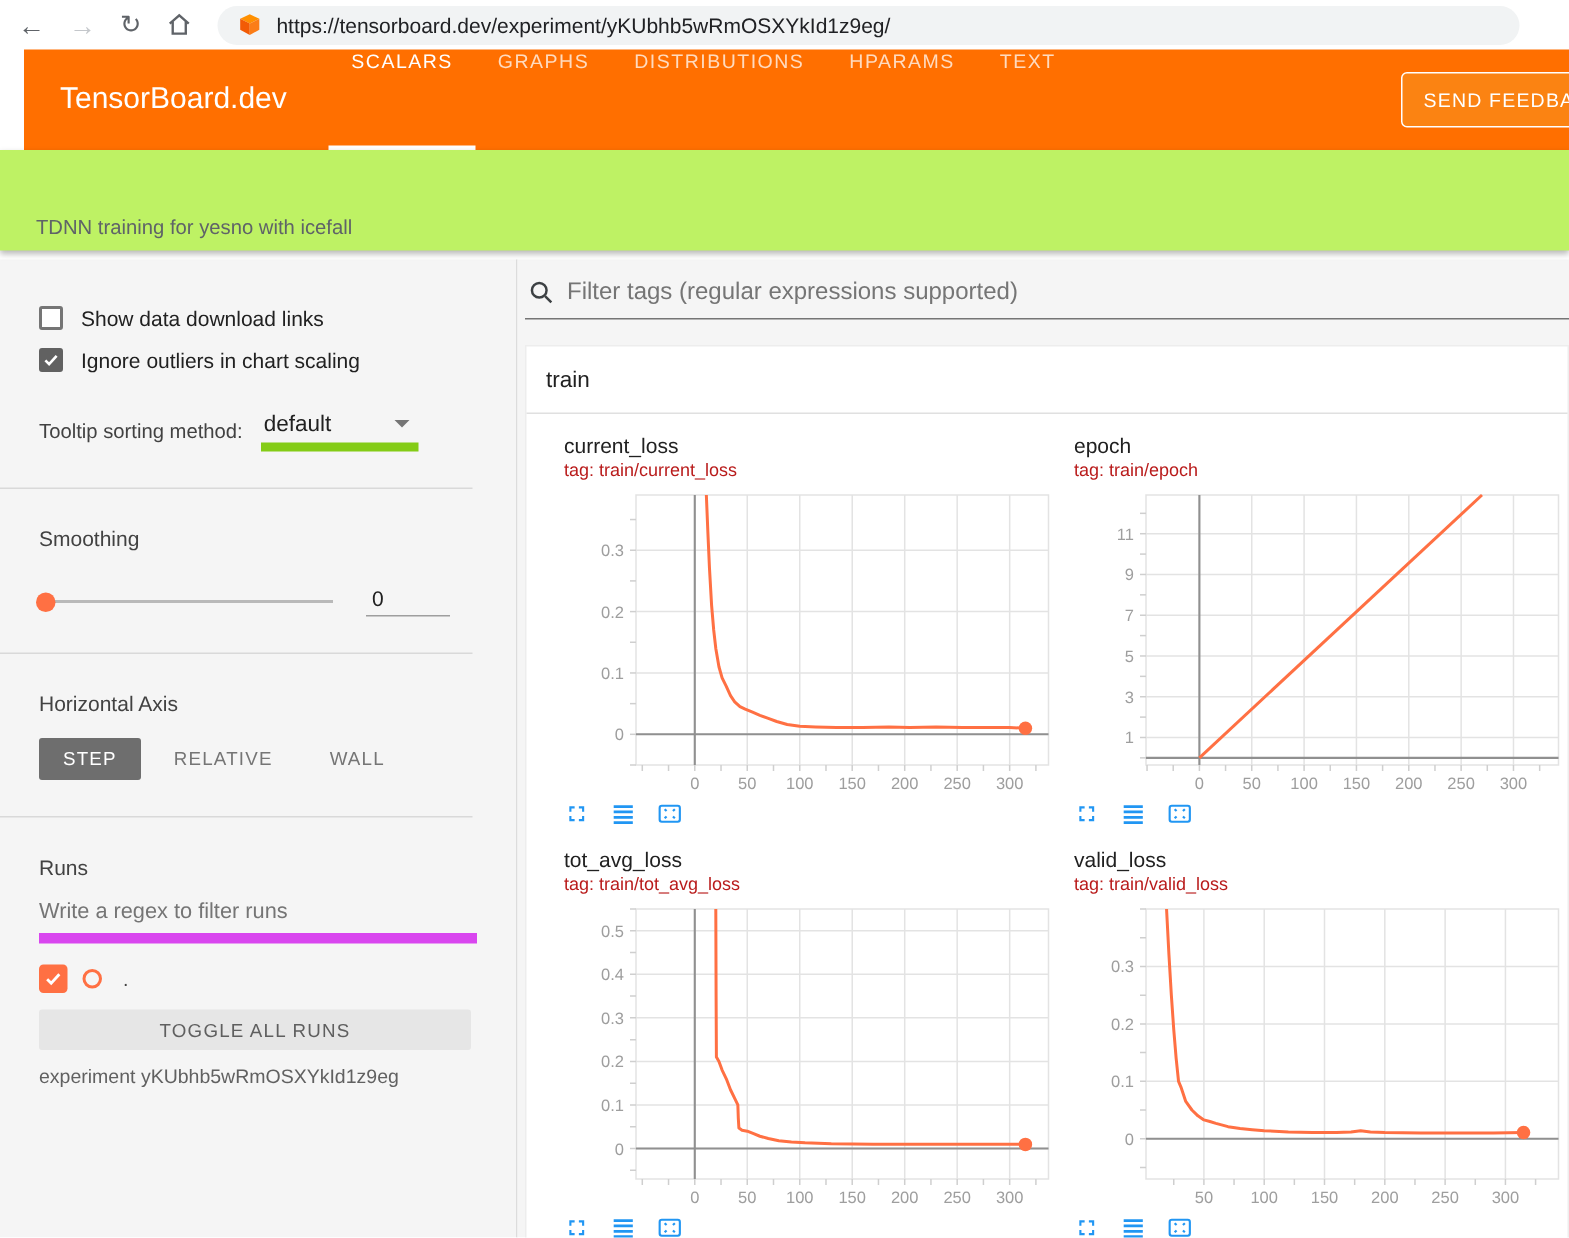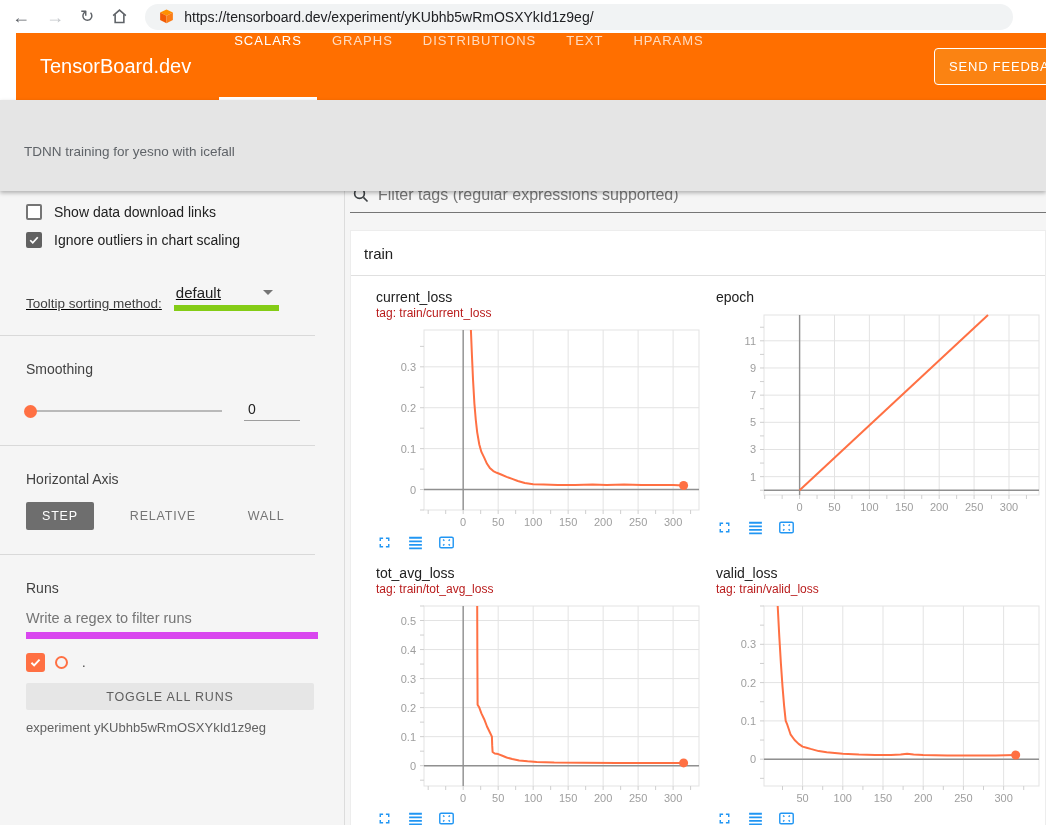--- a/index.html
+++ b/index.html
@@ -27,53 +27,53 @@
   .tab { position:relative; display:flex; align-items:flex-start; padding:0 15px; cursor:pointer;
     font-size:13px; font-weight:500; letter-spacing:1px; color:rgba(255,255,255,0.75); }
   .tab.active { color:#fff; }
   .tab.active::after { content:""; position:absolute; left:0; right:0; bottom:0; height:3px; background:#fff; }
   .feedback { position:absolute; left:918px; top:15px; height:37px; width:142px;
     background:#fb8312; border:1.5px solid #fff; border-radius:4px; color:#fff;
     font-family:inherit; font-size:13px; font-weight:500; letter-spacing:0.8px; cursor:pointer;
     white-space:nowrap; padding:0 14px; text-align:left; }
 
   
-  .expbar { position:absolute; top:100px; left:0; width:100%; height:91px; background:#e5e5e5;
+  .expbar { position:absolute; top:100px; left:0; width:100%; height:67px; background:#bef264;
     box-shadow:0 2px 4px rgba(0,0,0,0.28); z-index:3; }
   .expbar span { position:absolute; left:24px; top:44px; font-size:13.5px; color:#5f6368; }
 
   
   .content { position:absolute; top:173px; left:0; width:100%; height:652px; display:flex; }
 
   
   .sidebar { width:345px; flex:none; background:#f5f5f5; border-right:1px solid #dcdcdc; }
   .cbrow { display:flex; align-items:center; margin:0 0 0 26px; cursor:pointer; }
   .cbrow.first { margin-top:31px; }
   .cbrow + .cbrow { margin-top:12px; }
   .cb { width:16px; height:16px; border:2px solid #757575; border-radius:2px; flex:none;
     display:flex; align-items:center; justify-content:center; background:#fff; }
   .cb.checked { background:#616161; border-color:#616161; }
   .cbl { margin-left:12px; font-size:14px; color:#212121; }
-  .tooltip-row { margin:36px 0 0 26px; display:flex; align-items:flex-end;text-decoration:underline; }
+  .tooltip-row { margin:26px 0 0 26px; display:flex; align-items:center; }
   .lbl { font-size:13.5px; color:#424242; }
   .select { margin-left:12px; display:inline-flex; align-items:center; cursor:pointer;
     border-bottom:6px solid #84cc16; padding:0 4px 4px 2px; min-width:105px; }
   .select span.val { font-size:15px; color:#212121; }
   .dd-arrow { width:0; height:0; border-left:5px solid transparent; border-right:5px solid transparent;
     border-top:5px solid #757575; margin-left:42px; }
   .divider { height:1px; background:#d9d9d9; margin:24px 29px 0 0; }
   .sec-label { margin:25px 0 0 26px; font-size:14px; color:#424242; }
   .slider-row { margin:24px 0 0 26px; display:flex; align-items:center; }
   .slider { position:relative; width:196px; height:2px; background:#b9b9b9; cursor:pointer; }
   .knob { position:absolute; left:-2px; top:-5.5px; width:13px; height:13px; border-radius:50%; }
   .slider-val { margin-left:22px; width:56px; font-size:14px; color:#212121;
     border-bottom:1px solid #9e9e9e; padding:0 0 3px 4px; cursor:text; }
   .axis-btns { margin:15px 0 0 26px; display:flex; align-items:center; }
   .axis-btn { font-size:12.5px; letter-spacing:0.8px; color:#757575; padding:7px 16px;
-    border-radius:2px; cursor:pointer; margin-right:20px; }
+    border-radius:2px; cursor:pointer; margin-right:6px; }
   .axis-btn.sel { background:#6e6e6e; color:#fff; }
   .run-filter { display:block; margin:12px 0 0 26px; width:292px; border:none; outline:none;
     background:transparent; border-bottom:7px solid #d946ef; font-family:inherit;
     font-size:14.5px; color:#212121; padding:2px 0 6px 0; }
   .run-filter::placeholder { color:#757575; }
   .run-row { margin:14px 0 0 26px; display:flex; align-items:center; cursor:pointer; }
   .run-cb { width:19px; height:19px; border-radius:3px; display:flex; align-items:center;
     justify-content:center; flex:none; }
   .run-circle { width:13px; height:13px; border:2.5px solid #ff7043; border-radius:50%;
     margin-left:10px; flex:none; }
@@ -138,24 +138,24 @@
         <div class="tab active">
           <span>SCALARS</span>
         </div>
         <div class="tab">
           <span>GRAPHS</span>
         </div>
         <div class="tab">
           <span>DISTRIBUTIONS</span>
         </div>
         <div class="tab">
+          <span>HPARAMS</span>
+        </div>
+        <div class="tab">
           <span>TEXT</span>
-        </div>
-        <div class="tab">
-          <span>HPARAMS</span>
         </div>
       </nav>
     <button class="feedback">SEND FEEDBACK</button>
   </div>
 
   <div class="expbar">
     <span>TDNN training for yesno with icefall</span>
   </div>
 
   <div class="content">
@@ -309,20 +309,21 @@
         <svg viewBox="0 0 24 24" fill="none" stroke="currentColor" stroke-width="2">
                     <rect x="2.5" y="4.5" width="19" height="15" rx="2"></rect>
                     <path d="M9 9.5L7.2 7.7M15 9.5l1.8-1.8M9 14.5l-1.8 1.8M15 14.5l1.8 1.8"></path>
                   </svg>
       </span>
     </div>
   </div>
 
   <div class="chart">
     <div class="chart-title">epoch</div>
+    <div class="chart-tag">tag: train/epoch</div>
     <svg class="plot" width="330" height="206">
                 <rect x="48" y="5" width="275" height="180" fill="#fff" stroke="#e3e3e3"></rect>
                 <line x1="83.59644670050761" x2="83.59644670050761" y1="5" y2="185" stroke="#e3e3e3"></line>
                 <text x="83.59644670050761" y="201" text-anchor="middle">0</text>
                 <line x1="118.49492385786802" x2="118.49492385786802" y1="5" y2="185" stroke="#e3e3e3"></line>
                 <text x="118.49492385786802" y="201" text-anchor="middle">50</text>
                 <line x1="153.39340101522842" x2="153.39340101522842" y1="5" y2="185" stroke="#e3e3e3"></line>
                 <text x="153.39340101522842" y="201" text-anchor="middle">100</text>
                 <line x1="188.29187817258884" x2="188.29187817258884" y1="5" y2="185" stroke="#e3e3e3"></line>
                 <text x="188.29187817258884" y="201" text-anchor="middle">150</text>

